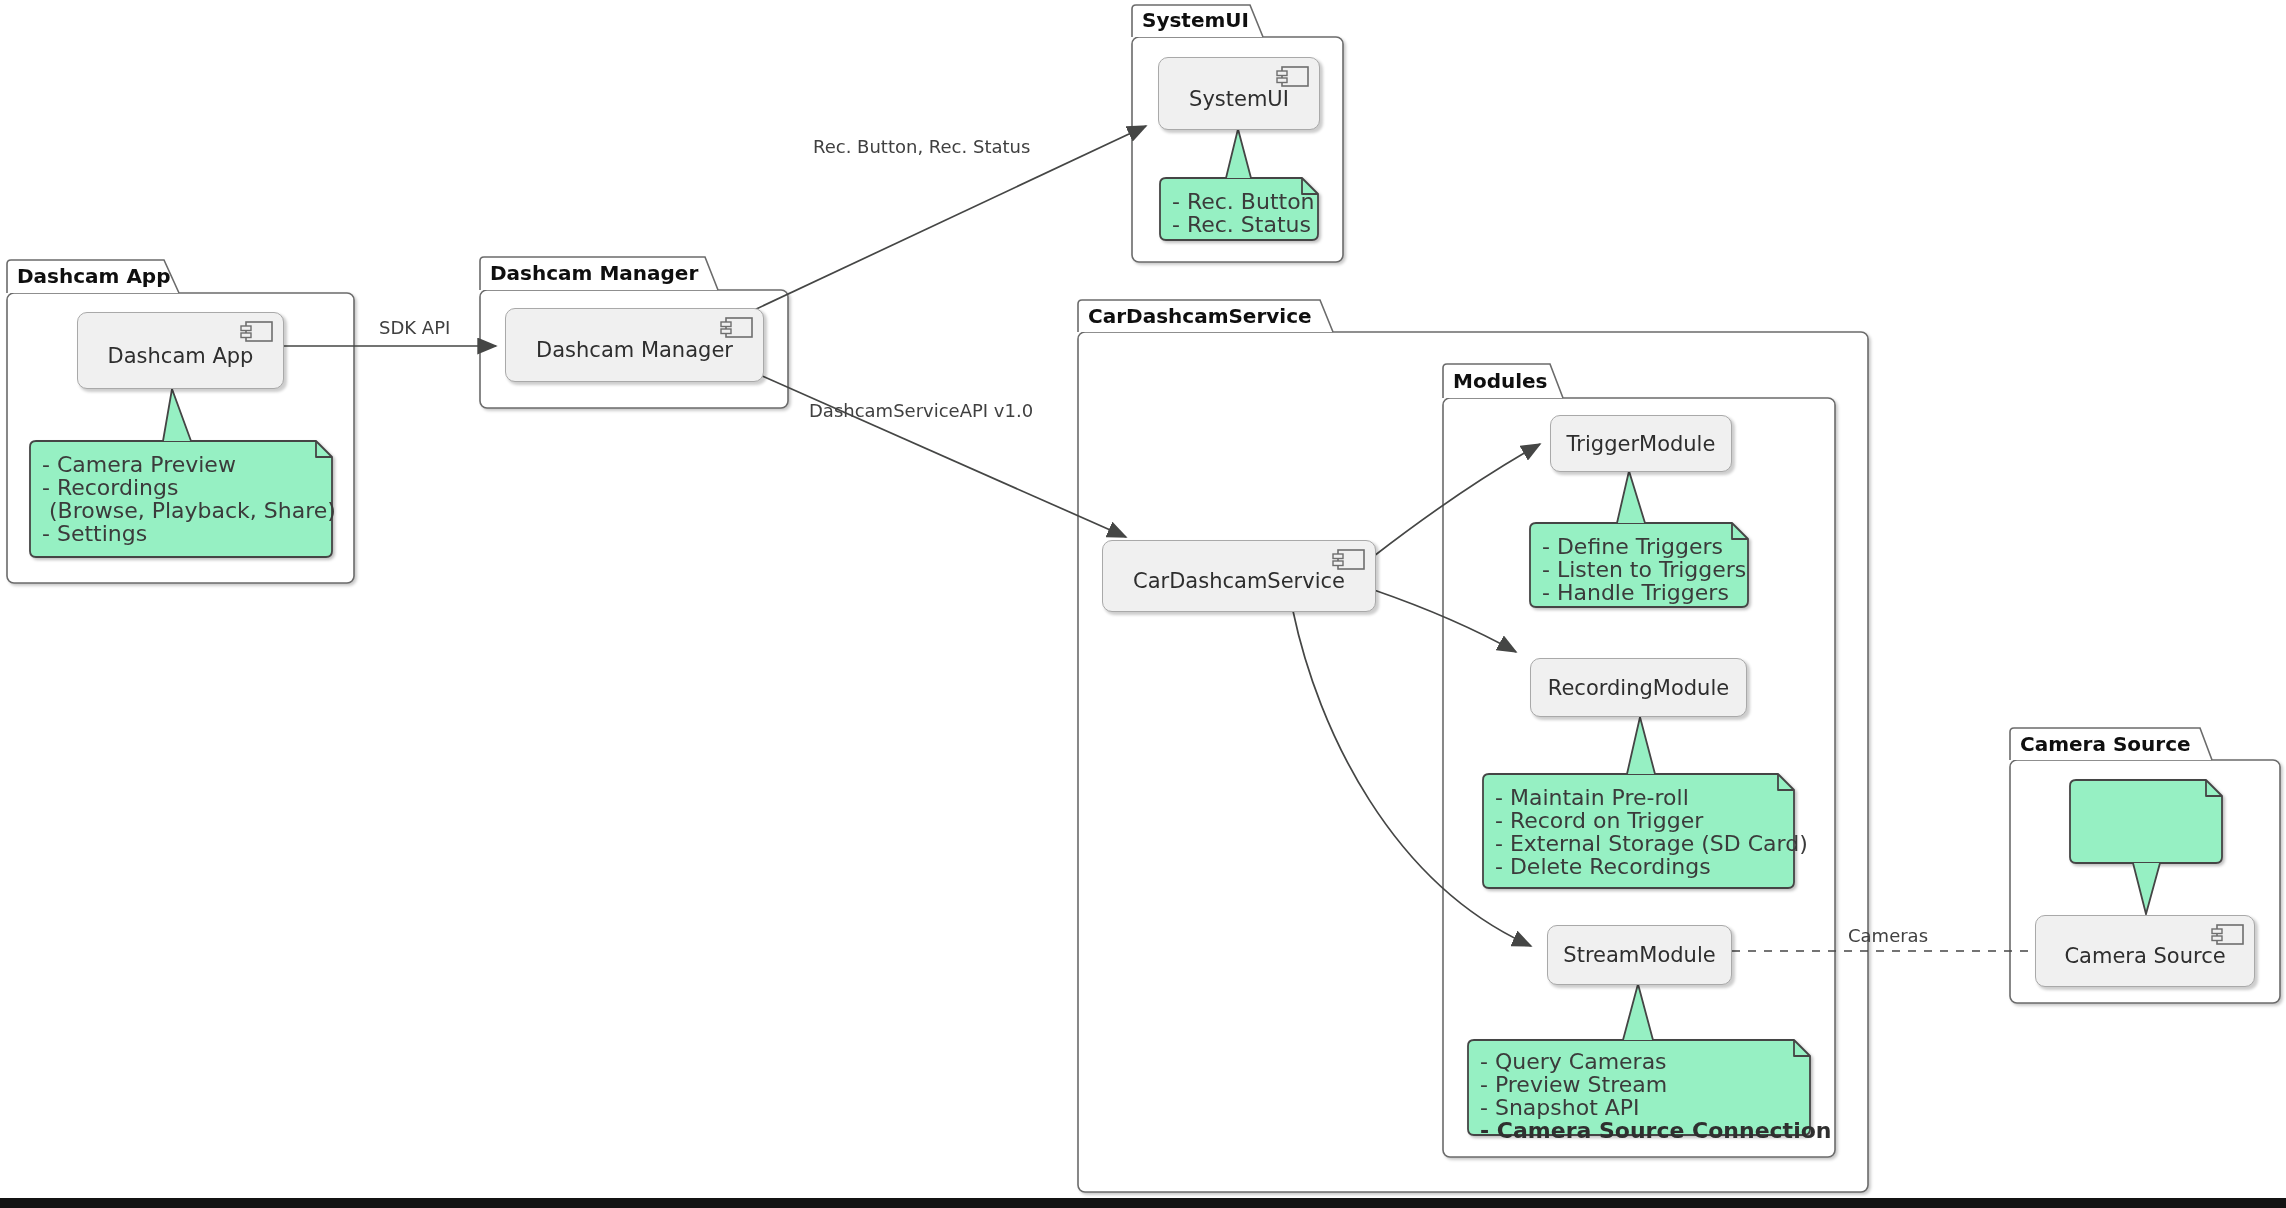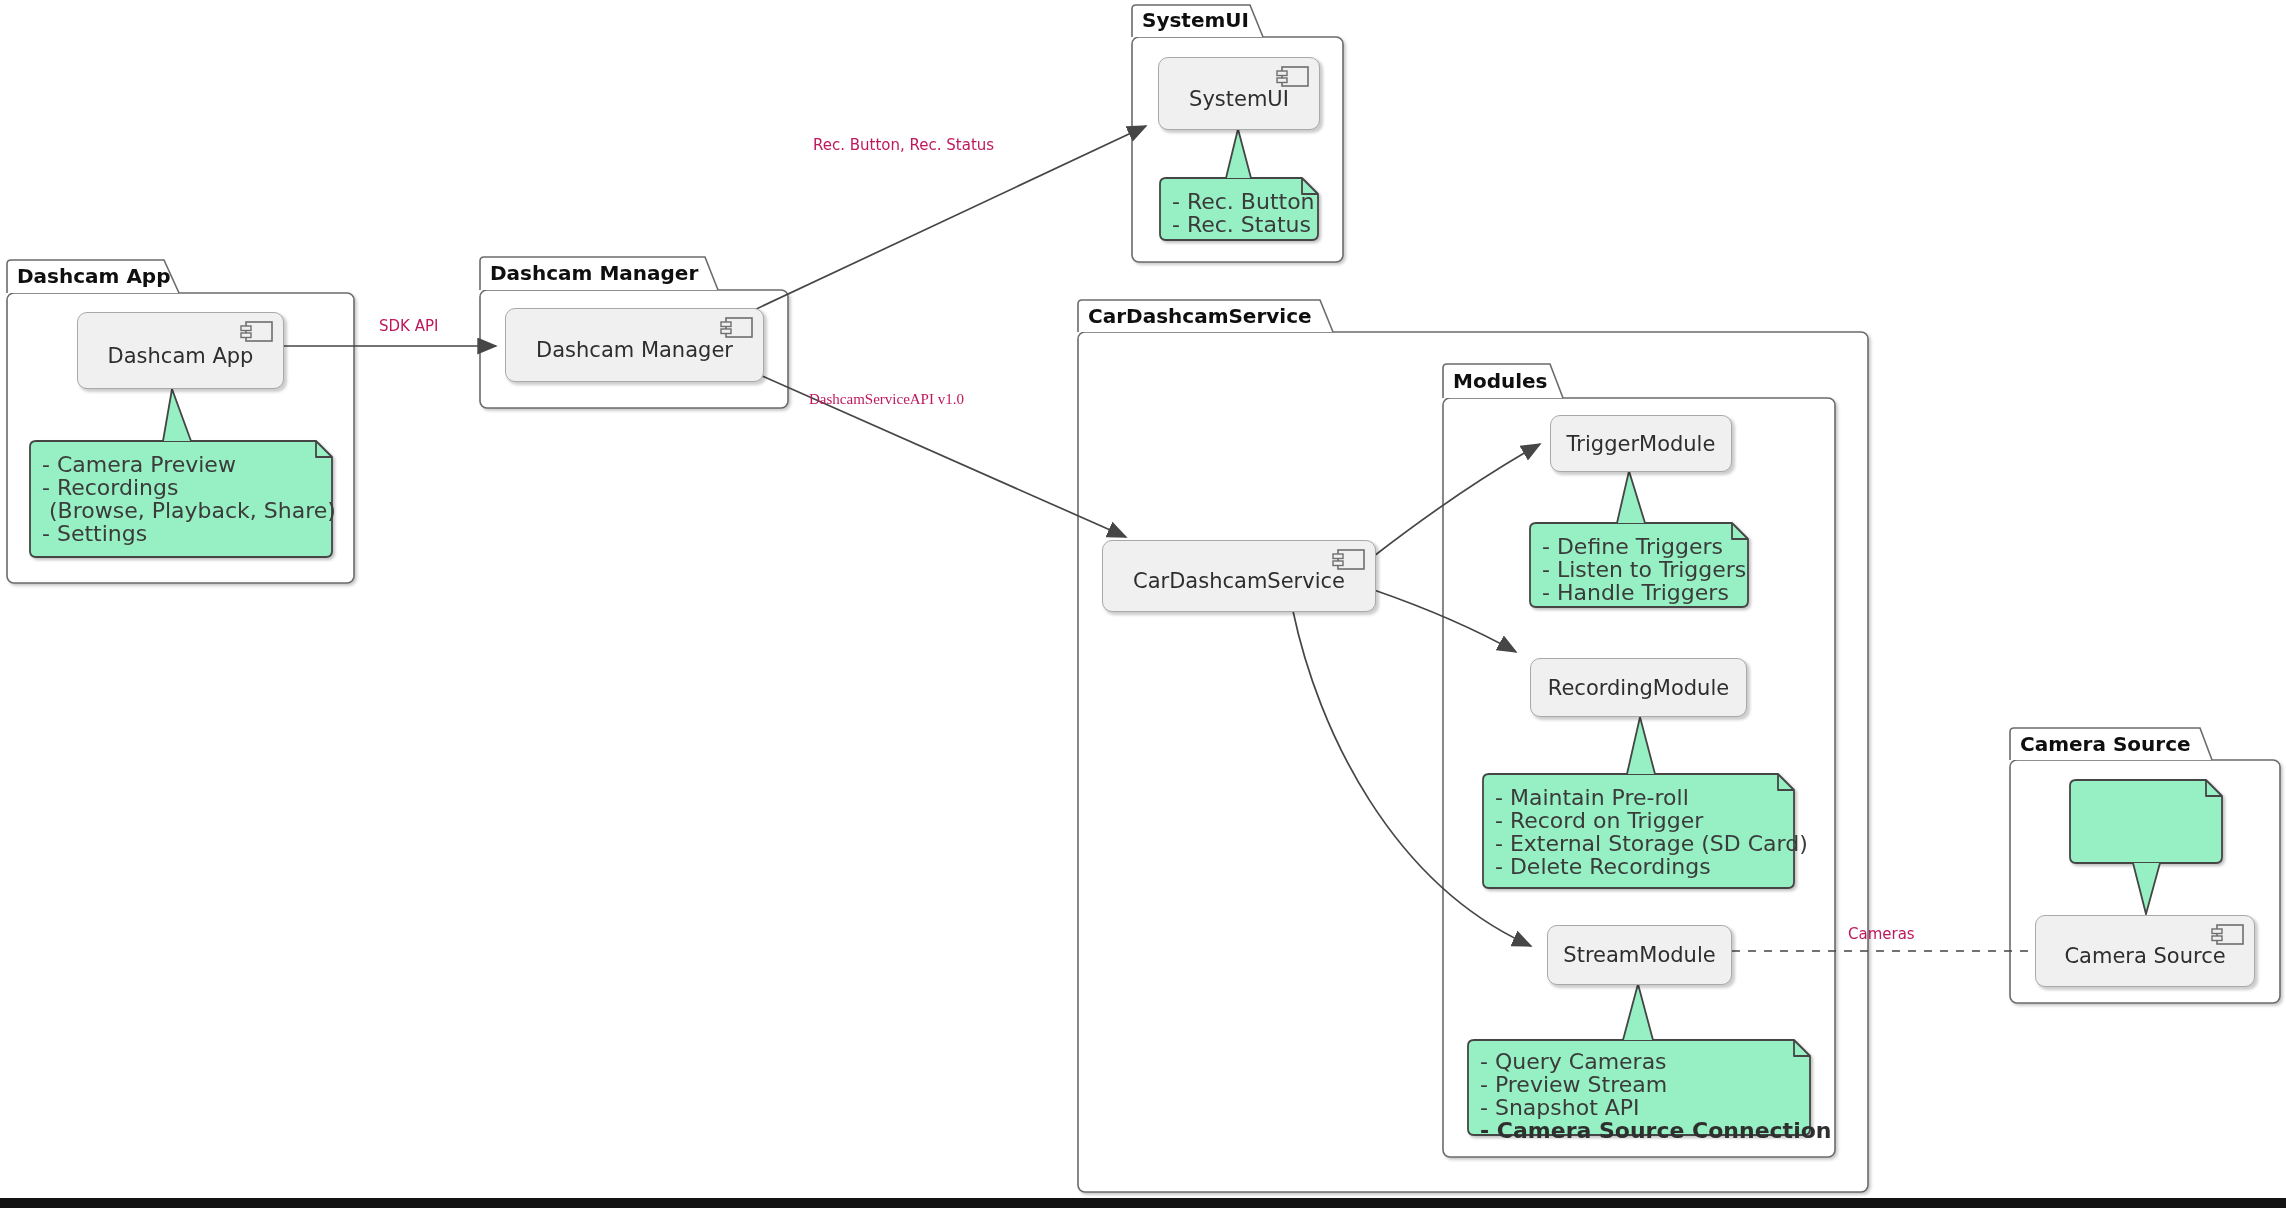--- a/index.html
+++ b/index.html
@@ -32,21 +32,21 @@
   .component .comp-icon{position:absolute;top:7px;right:9px;}
   
   .note-text{
     position:absolute;font-size:22px;line-height:23px;color:#3b3b3b;
     padding:10px 0 0 12px;white-space:nowrap;
   }
   .note-text .indent{padding-left:7px;}
   .note-text .bold{font-weight:bold;color:#2f2f2f;}
   
   .edge-label{
-    position:absolute;font-size:15px;color:#be185d;white-space:nowrap;
+    position:absolute;font-size:18px;color:#404040;white-space:nowrap;
   }
   .bottom-bar{position:absolute;left:0;top:1198px;width:2286px;height:10px;background:#131313;}
 </style>
 </head>
 <body>
 
 <div class="stage">
 
   <svg class="layer" width="2286" height="1208" viewBox="0 0 2286 1208">
     <defs>
@@ -227,18 +227,18 @@
   <div class="note-text" style="left:1468px;top:1040px;width:342px;">
     <div>- Query Cameras</div>
     <div>- Preview Stream</div>
     <div>- Snapshot API</div>
     <div class="bold">- Camera Source Connection</div>
   </div>
 
 
   <div class="edge-label" style="left:379px;top:317px;">SDK API</div>
   <div class="edge-label" style="left:813px;top:136px;">Rec. Button, Rec. Status</div>
-  <div class="edge-label" style="left:809px;top:391px;font-family:Liberation Serif, serif;">DashcamServiceAPI v1.0</div>
+  <div class="edge-label" style="left:809px;top:400px;">DashcamServiceAPI v1.0</div>
   <div class="edge-label" style="left:1848px;top:925px;">Cameras</div>
 
   <div class="bottom-bar"></div>
 
 </div>
 
 </body></html>

